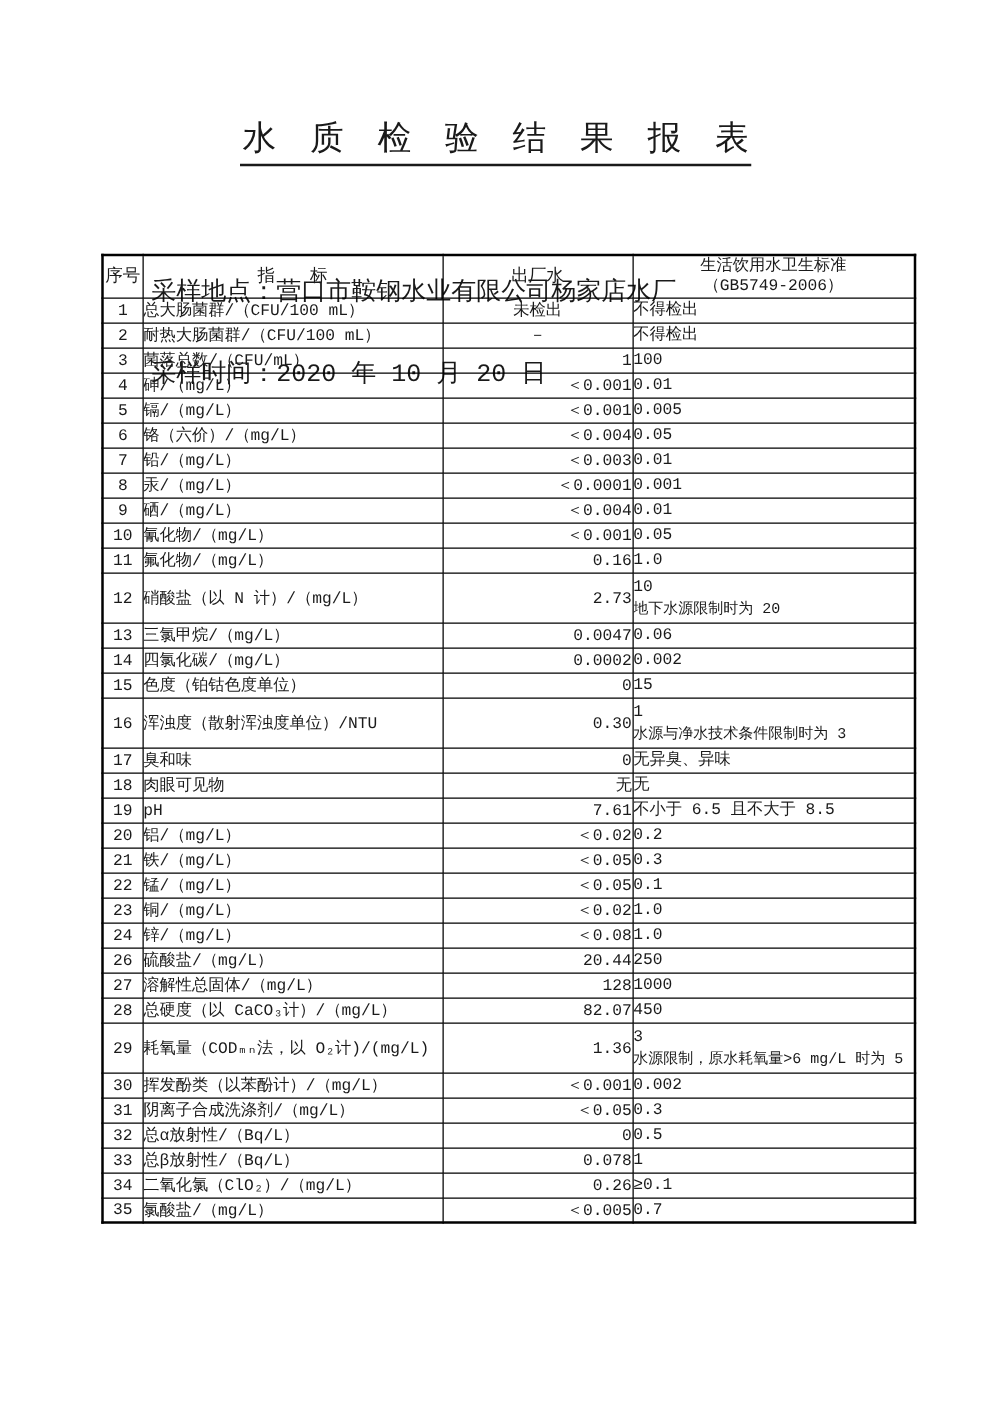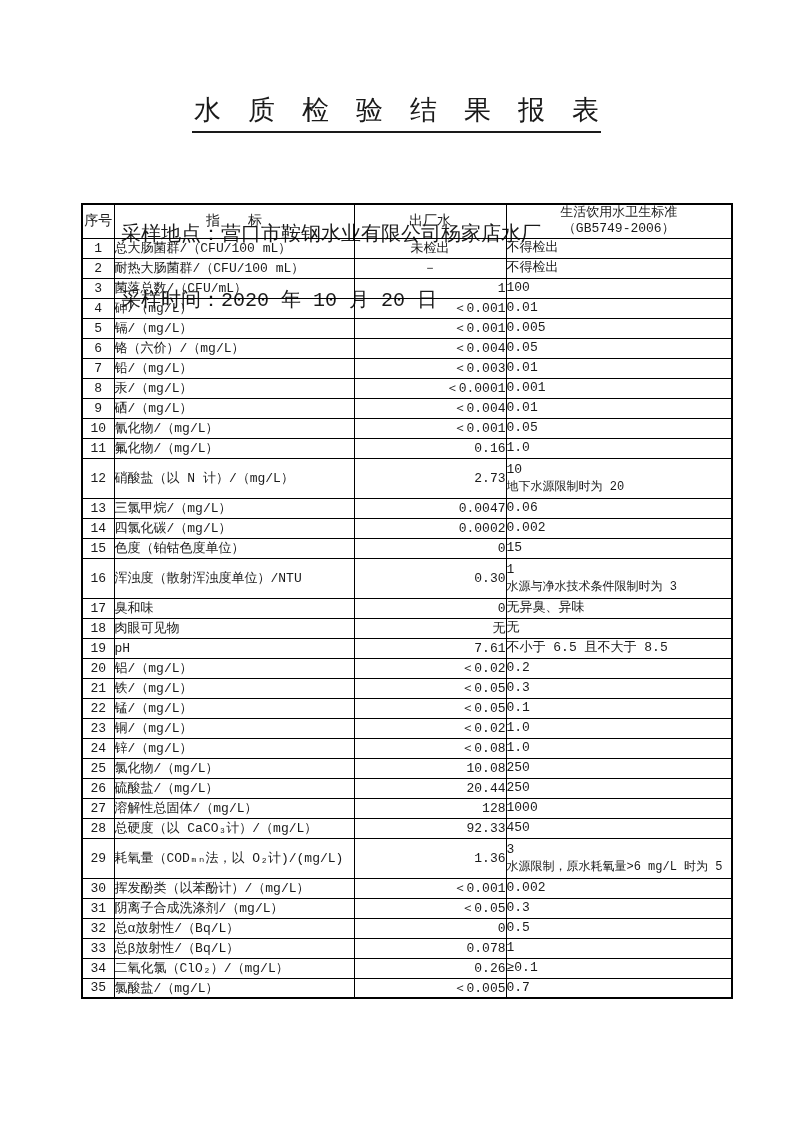--- a/index.html
+++ b/index.html
@@ -289,47 +289,39 @@
   </tr>
         <tr>
     <td class="c-no">24</td>
     <td class="c-ind">锌/（mg/L）</td>
     <td class="c-val">＜0.08</td>
     <td class="c-std">
       <div class="std-main">1.0</div>
     </td>
   </tr>
         <tr>
-    <td class="c-no">25</td>
-    <td class="c-ind">氯化物/（mg/L）</td>
-    <td class="c-val">10.08</td>
-    <td class="c-std">
-      <div class="std-main">250</div>
-    </td>
-  </tr>
-        <tr>
     <td class="c-no">26</td>
     <td class="c-ind">硫酸盐/（mg/L）</td>
     <td class="c-val">20.44</td>
     <td class="c-std">
       <div class="std-main">250</div>
     </td>
   </tr>
         <tr>
     <td class="c-no">27</td>
     <td class="c-ind">溶解性总固体/（mg/L）</td>
     <td class="c-val">128</td>
     <td class="c-std">
       <div class="std-main">1000</div>
     </td>
   </tr>
         <tr>
     <td class="c-no">28</td>
     <td class="c-ind">总硬度（以 CaCO₃计）/（mg/L）</td>
-    <td class="c-val">92.33</td>
+    <td class="c-val">82.07</td>
     <td class="c-std">
       <div class="std-main">450</div>
     </td>
   </tr>
         <tr class="tall">
     <td class="c-no">29</td>
     <td class="c-ind">耗氧量（CODₘₙ法，以 O₂计)/(mg/L)</td>
     <td class="c-val">1.36</td>
     <td class="c-std">
       <div class="std-main">3</div>

